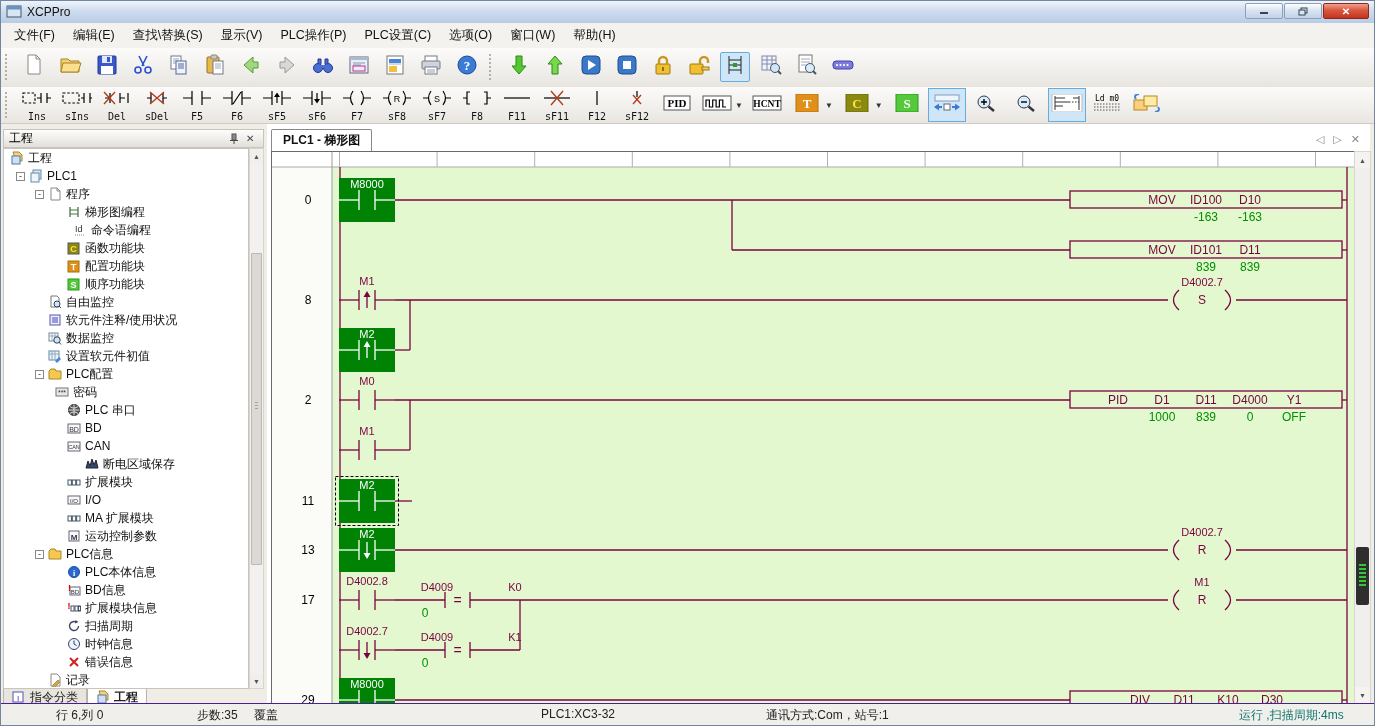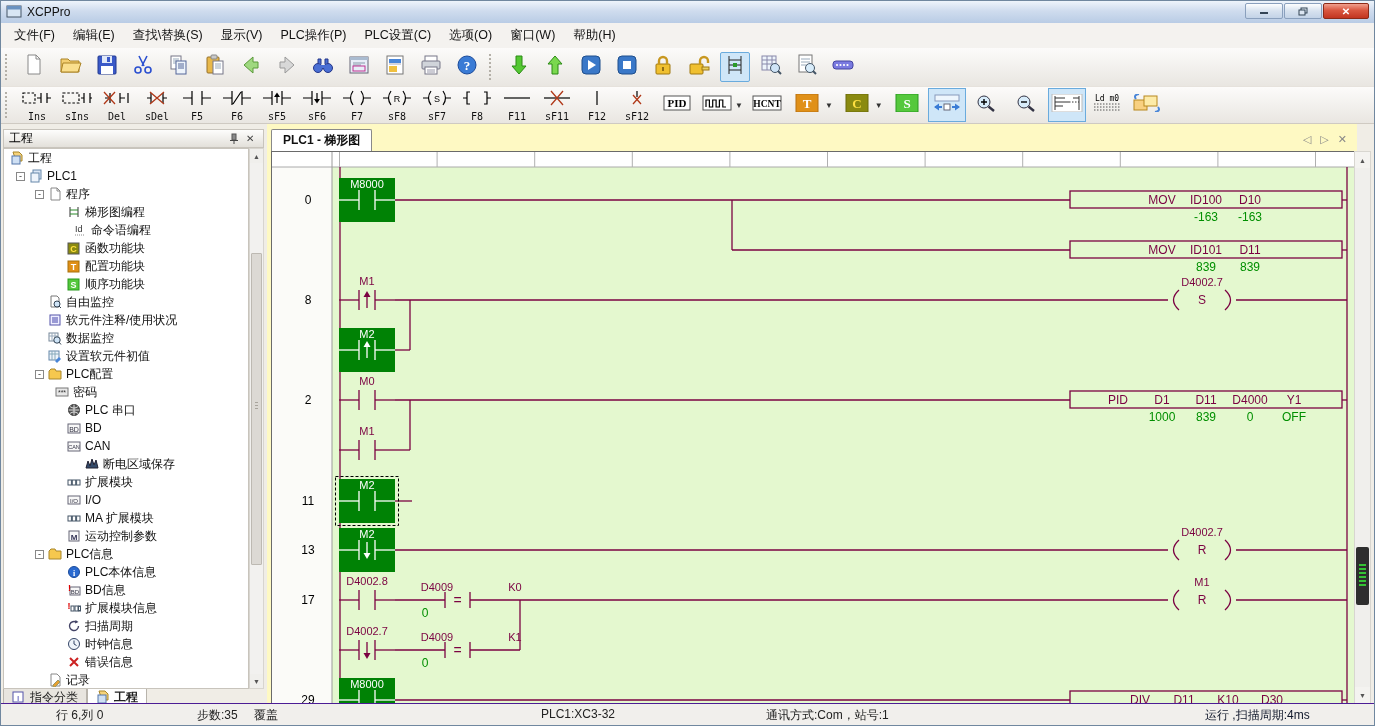--- a/index.html
+++ b/index.html
@@ -38,33 +38,33 @@
   .ticon{width:14px;height:14px;margin-right:4px;display:inline-flex;flex:none}
   .side-scroll{position:absolute;right:3px;top:24px;bottom:17px;width:15px;background:#f2f1ef;border:1px solid #d8d5cf;box-sizing:border-box}
   .sarrow{position:absolute;left:0;right:0;height:14px;display:flex;align-items:center;justify-content:center;font-size:7px;color:#555;background:#f0efec}
   .sthumb{position:absolute;left:1px;right:1px;top:104px;height:310px;background:#dcd9d4;border:1px solid #bdb9b2;border-radius:1px}
   .sgrip{position:absolute;left:3px;right:3px;top:148px;height:8px;background:repeating-linear-gradient(180deg,#a8a49c 0 1px,transparent 1px 3px)}
   .sidebar-tabs{position:absolute;left:2px;bottom:0;height:17px;display:flex;align-items:stretch}
   .side-tab{display:flex;align-items:center;gap:4px;padding:0 8px;font-size:12px;border:1px solid #b8b4ac;border-top:none;background:#e8e5df;color:#222}
   .side-tab.active{background:#fff;font-weight:bold}
   .side-tab .ticon{margin-right:0}
   
-  .editor{position:absolute;left:266px;top:123px;right:17px;height:582px;background:#fef9c3}
+  .editor{position:absolute;left:266px;top:123px;right:4px;height:582px;background:#ffffff}
   .doc-tab{position:absolute;left:4px;top:5px;height:22px;padding:0 11px;background:#fff;border:1px solid #898989;border-bottom:none;font-weight:bold;font-size:12px;display:flex;align-items:center;border-radius:2px 2px 0 0;box-sizing:border-box;color:#111}
   .doc-nav{position:absolute;right:10px;top:9px;display:flex;gap:9px;color:#888;font-size:11px;font-family:"DejaVu Sans",sans-serif}
   .ladder-frame{position:absolute;left:4px;top:27px;width:1083px;height:553px;border-top:1px solid #6a6a6a;border-left:1px solid #6a6a6a}
   .escroll{position:absolute;left:1087px;top:27px;width:17px;height:553px;background:#f0efec;border:1px solid #d8d6d0;box-sizing:border-box}
   .earrow{position:absolute;left:0;right:0;height:16px;display:flex;align-items:center;justify-content:center;font-size:7px;color:#555;background:#f4f3f0}
   .ethumb{position:absolute;left:1px;right:1px;top:395px;height:58px;background:#2e2e2e;border-radius:2px}
   .ethumb .stripes{position:absolute;left:3px;right:3px;top:17px;height:24px;background:repeating-linear-gradient(180deg,#35c435 0 2px,#2e2e2e 2px 4px)}
   
   .statusbar{position:absolute;left:0;right:0;bottom:0;height:21px;background:#f1efec;border-top:1px solid #4c1d95;font-size:12px;color:#222}
   .statusbar span{position:absolute;top:3px;white-space:nowrap}
   .st-cursor{left:55px}.st-steps{left:196px}.st-mode{left:253px}.st-plc{left:540px}.st-comm{left:765px}
-  .st-run{left:1204px;color:#0f172a}
+  .st-run{left:1238px;color:#0f766e}
 </style>
 </head>
 <body>
 
 <div class="window">
 
   <div class="titlebar">
     <span class="app-icon">
         <svg width="16" height="16" viewBox="0 0 16 16">
           <rect x="1" y="2" width="14" height="11" fill="#d8e6f4" stroke="#456"></rect>

